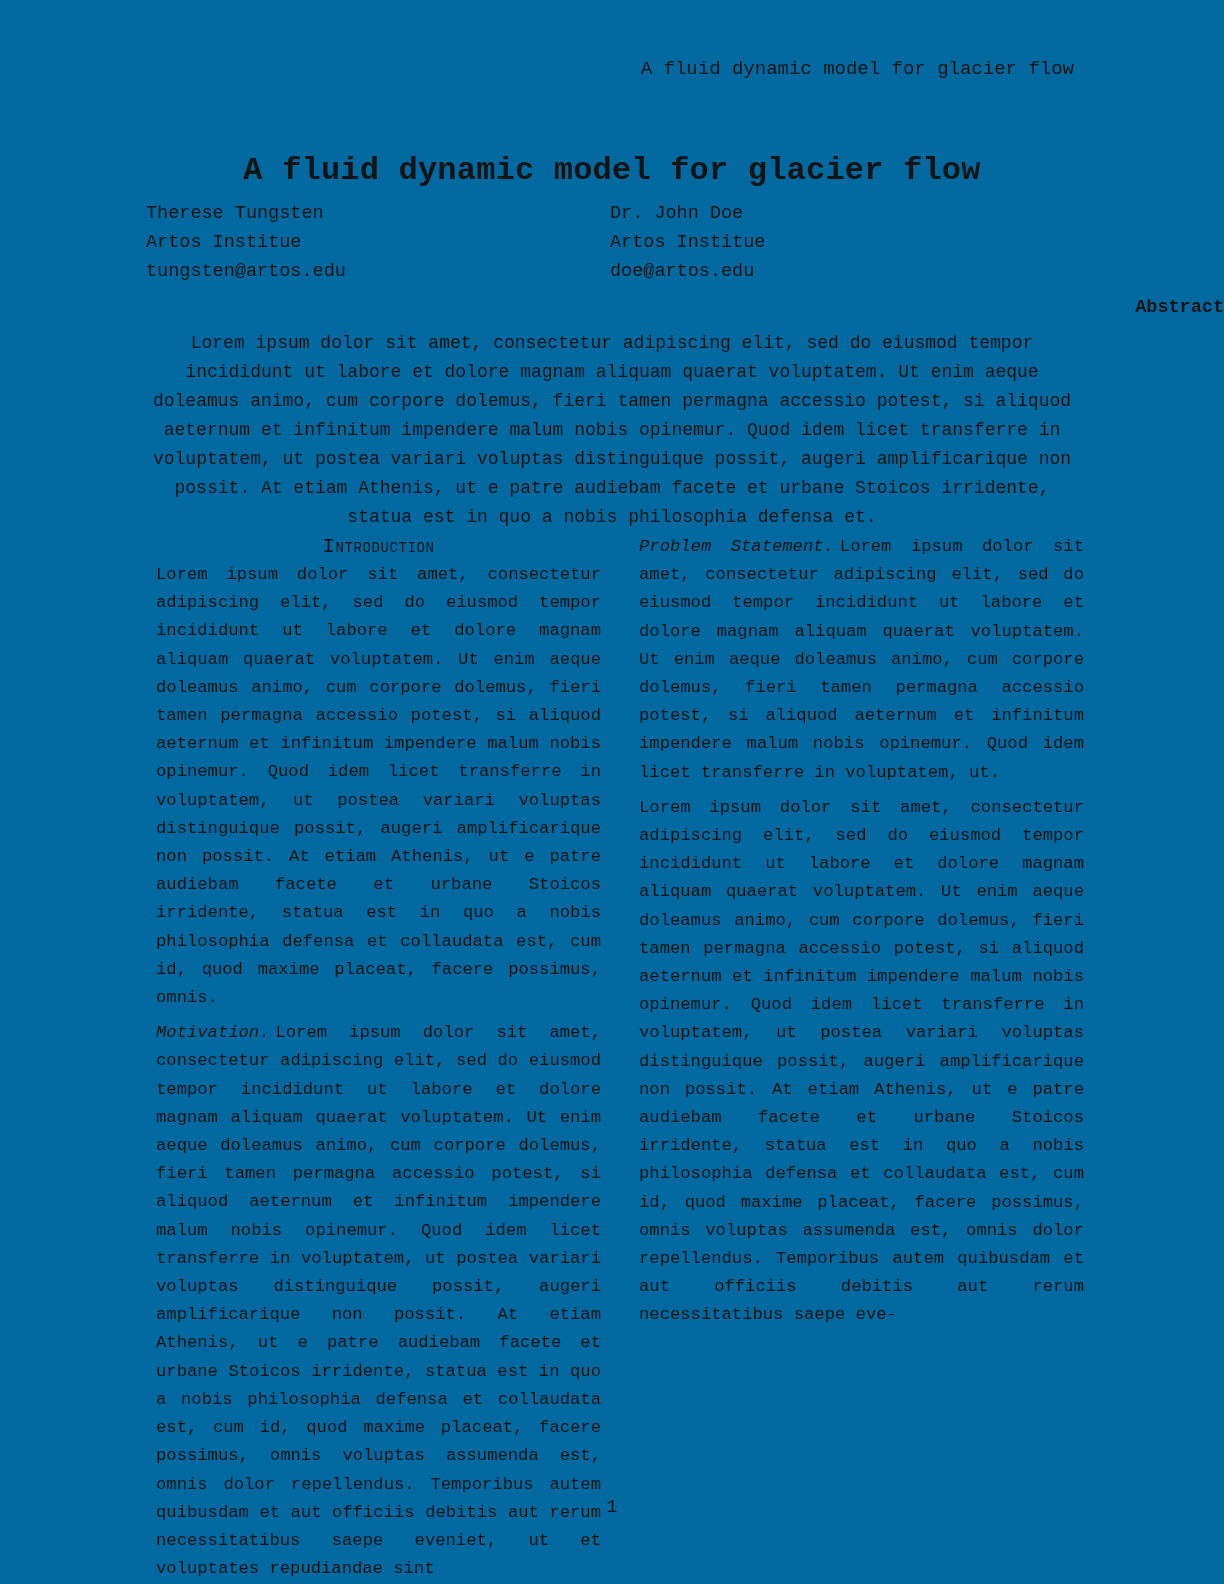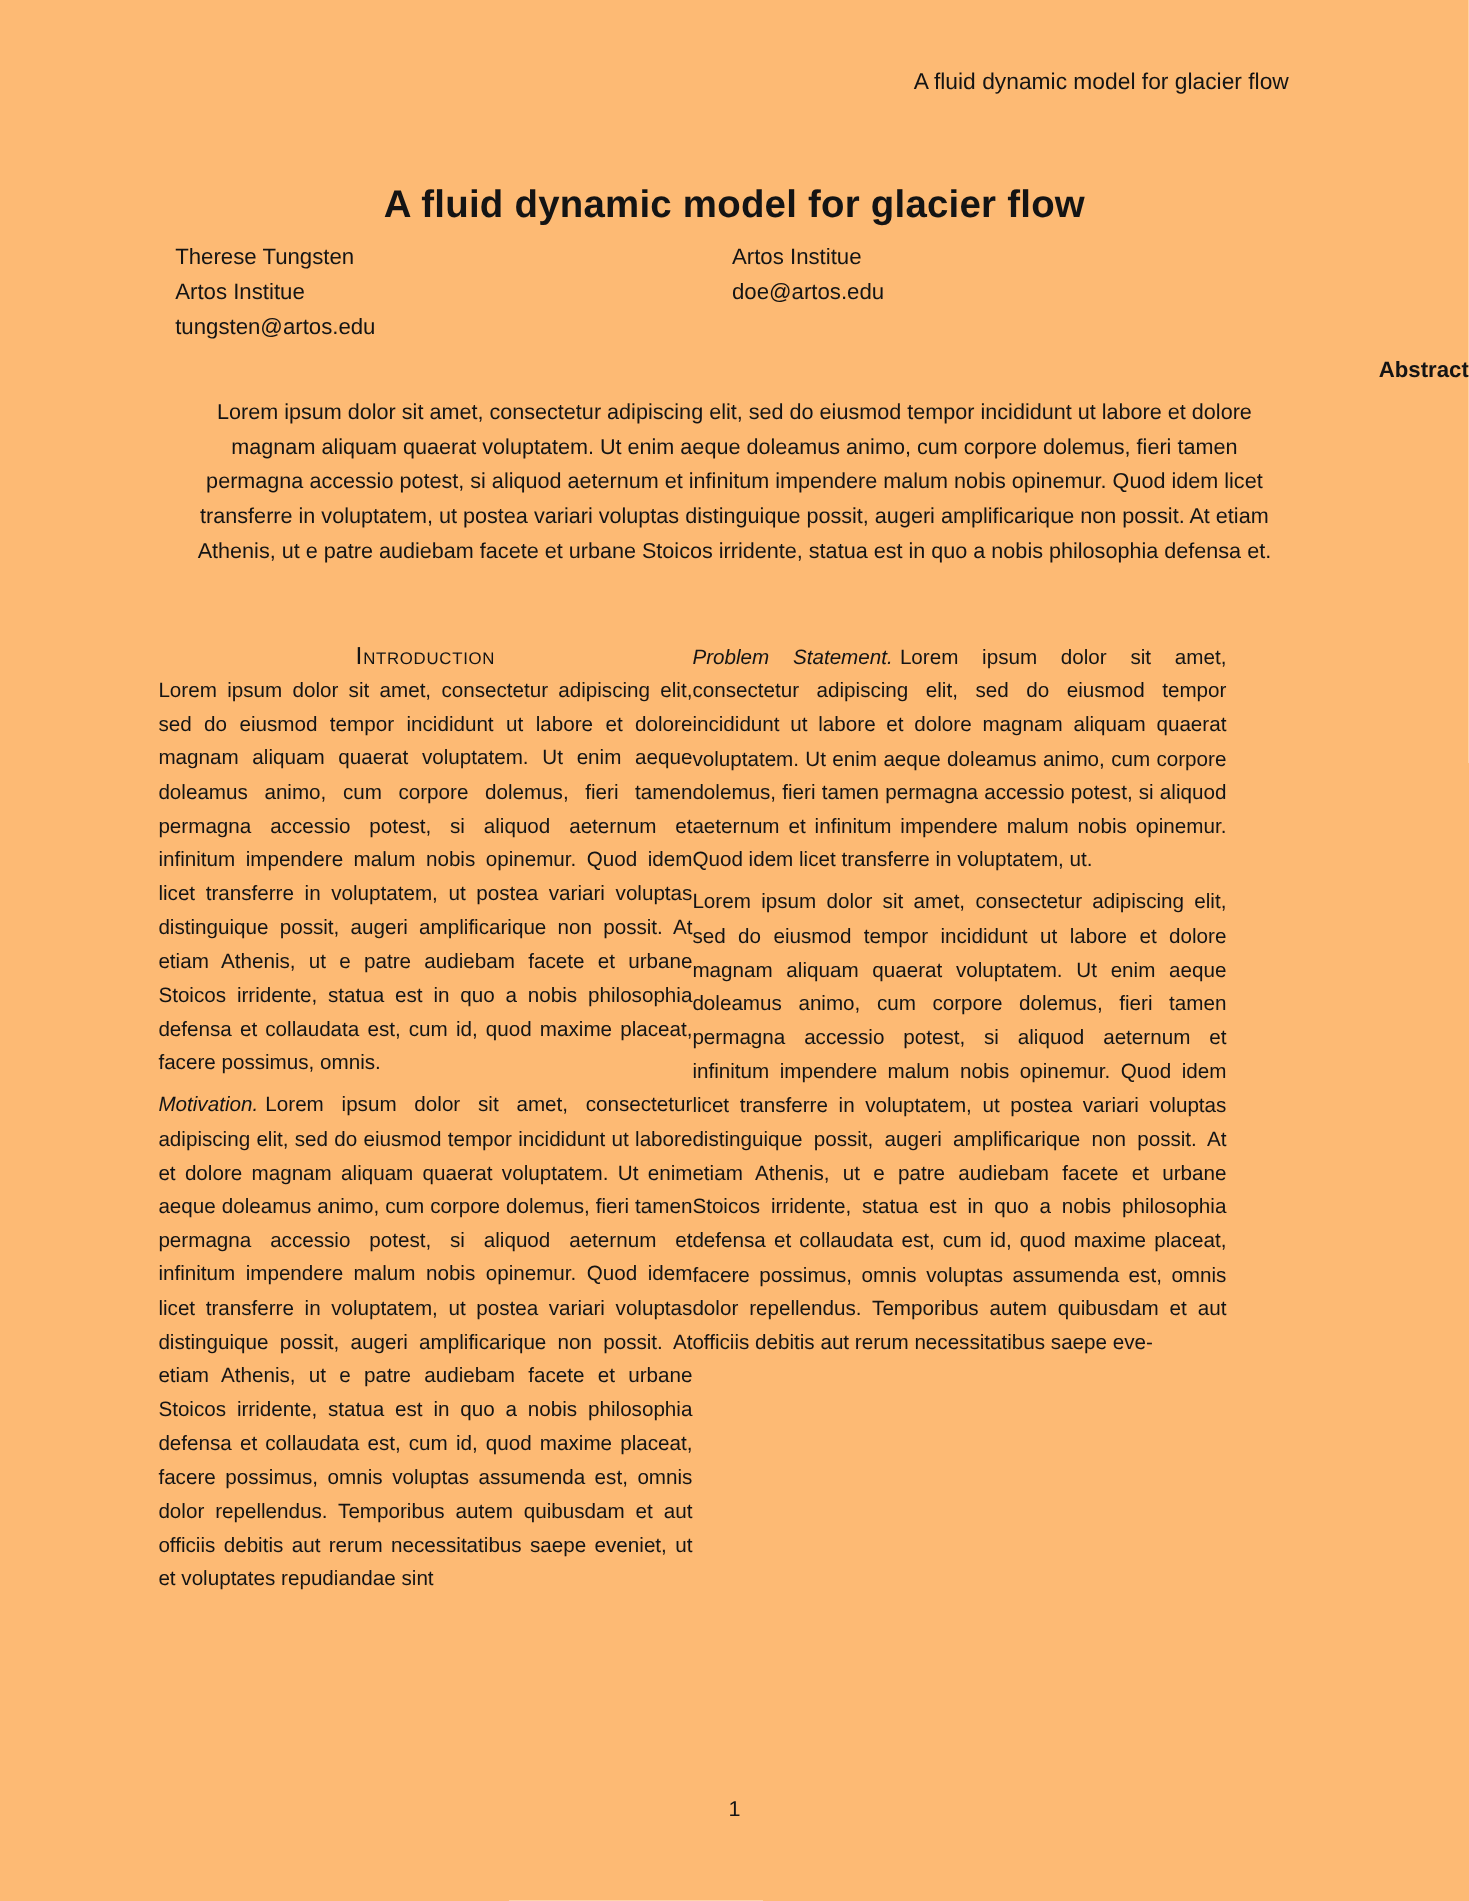--- a/index.html
+++ b/index.html
@@ -1,22 +1,22 @@
 <!DOCTYPE html>
 <html lang="en"><head>
 <meta charset="utf-8">
 <style>
   html, body { margin: 0; padding: 0; background: #ffffff; }
   .page {
     position: relative;
     width: 1224px;
     height: 1584px;
-    background: #fdba74;
+    background: #0369a1;
     color: #141414;
-    font-family: Liberation Sans, sans-serif;
+    font-family: Liberation Mono, monospace;
     overflow: hidden;
   }
   .running-head {
     position: absolute;
     top: 58px;
     right: 150px;
     font-size: 19px;
     line-height: 22px;
     white-space: nowrap;
   }
@@ -56,23 +56,24 @@
     top: 329px;
     left: 152px;
     width: 920px;
     text-align: center;
     font-size: 18px;
     line-height: 29px;
   }
   .columns {
     position: absolute;
     top: 533px;
-    left: 132px;
+    left: 156px;
     width: 928px;
     display: flex;
+    gap: 38px;
   }
   .col {
     width: 445px;
     font-size: 17.2px;
     line-height: 28.2px;
     text-align: justify;
   }
   .section-heading {
     text-align: center;
     font-variant: small-caps;
@@ -107,20 +108,21 @@
 
   <h1 class="paper-title">A fluid dynamic model for glacier flow</h1>
 
   <div class="authors">
     <div class="author">
       <div>Therese Tungsten</div>
       <div>Artos Institue</div>
       <div>tungsten@artos.edu</div>
     </div>
     <div class="author">
+      <div>Dr. John Doe</div>
       <div>Artos Institue</div>
       <div>doe@artos.edu</div>
     </div>
   </div>
 
   <div class="abstract-heading">Abstract</div>
 
   <div class="abstract-body">Lorem ipsum dolor sit amet, consectetur adipiscing elit, sed do eiusmod tempor incididunt ut labore et dolore magnam aliquam quaerat voluptatem. Ut enim aeque doleamus animo, cum corpore dolemus, fieri tamen permagna accessio potest, si aliquod aeternum et infinitum impendere malum nobis opinemur. Quod idem licet transferre in voluptatem, ut postea variari voluptas distinguique possit, augeri amplificarique non possit. At etiam Athenis, ut e patre audiebam facete et urbane Stoicos irridente, statua est in quo a nobis philosophia defensa et.</div>
 
   <div class="columns">

